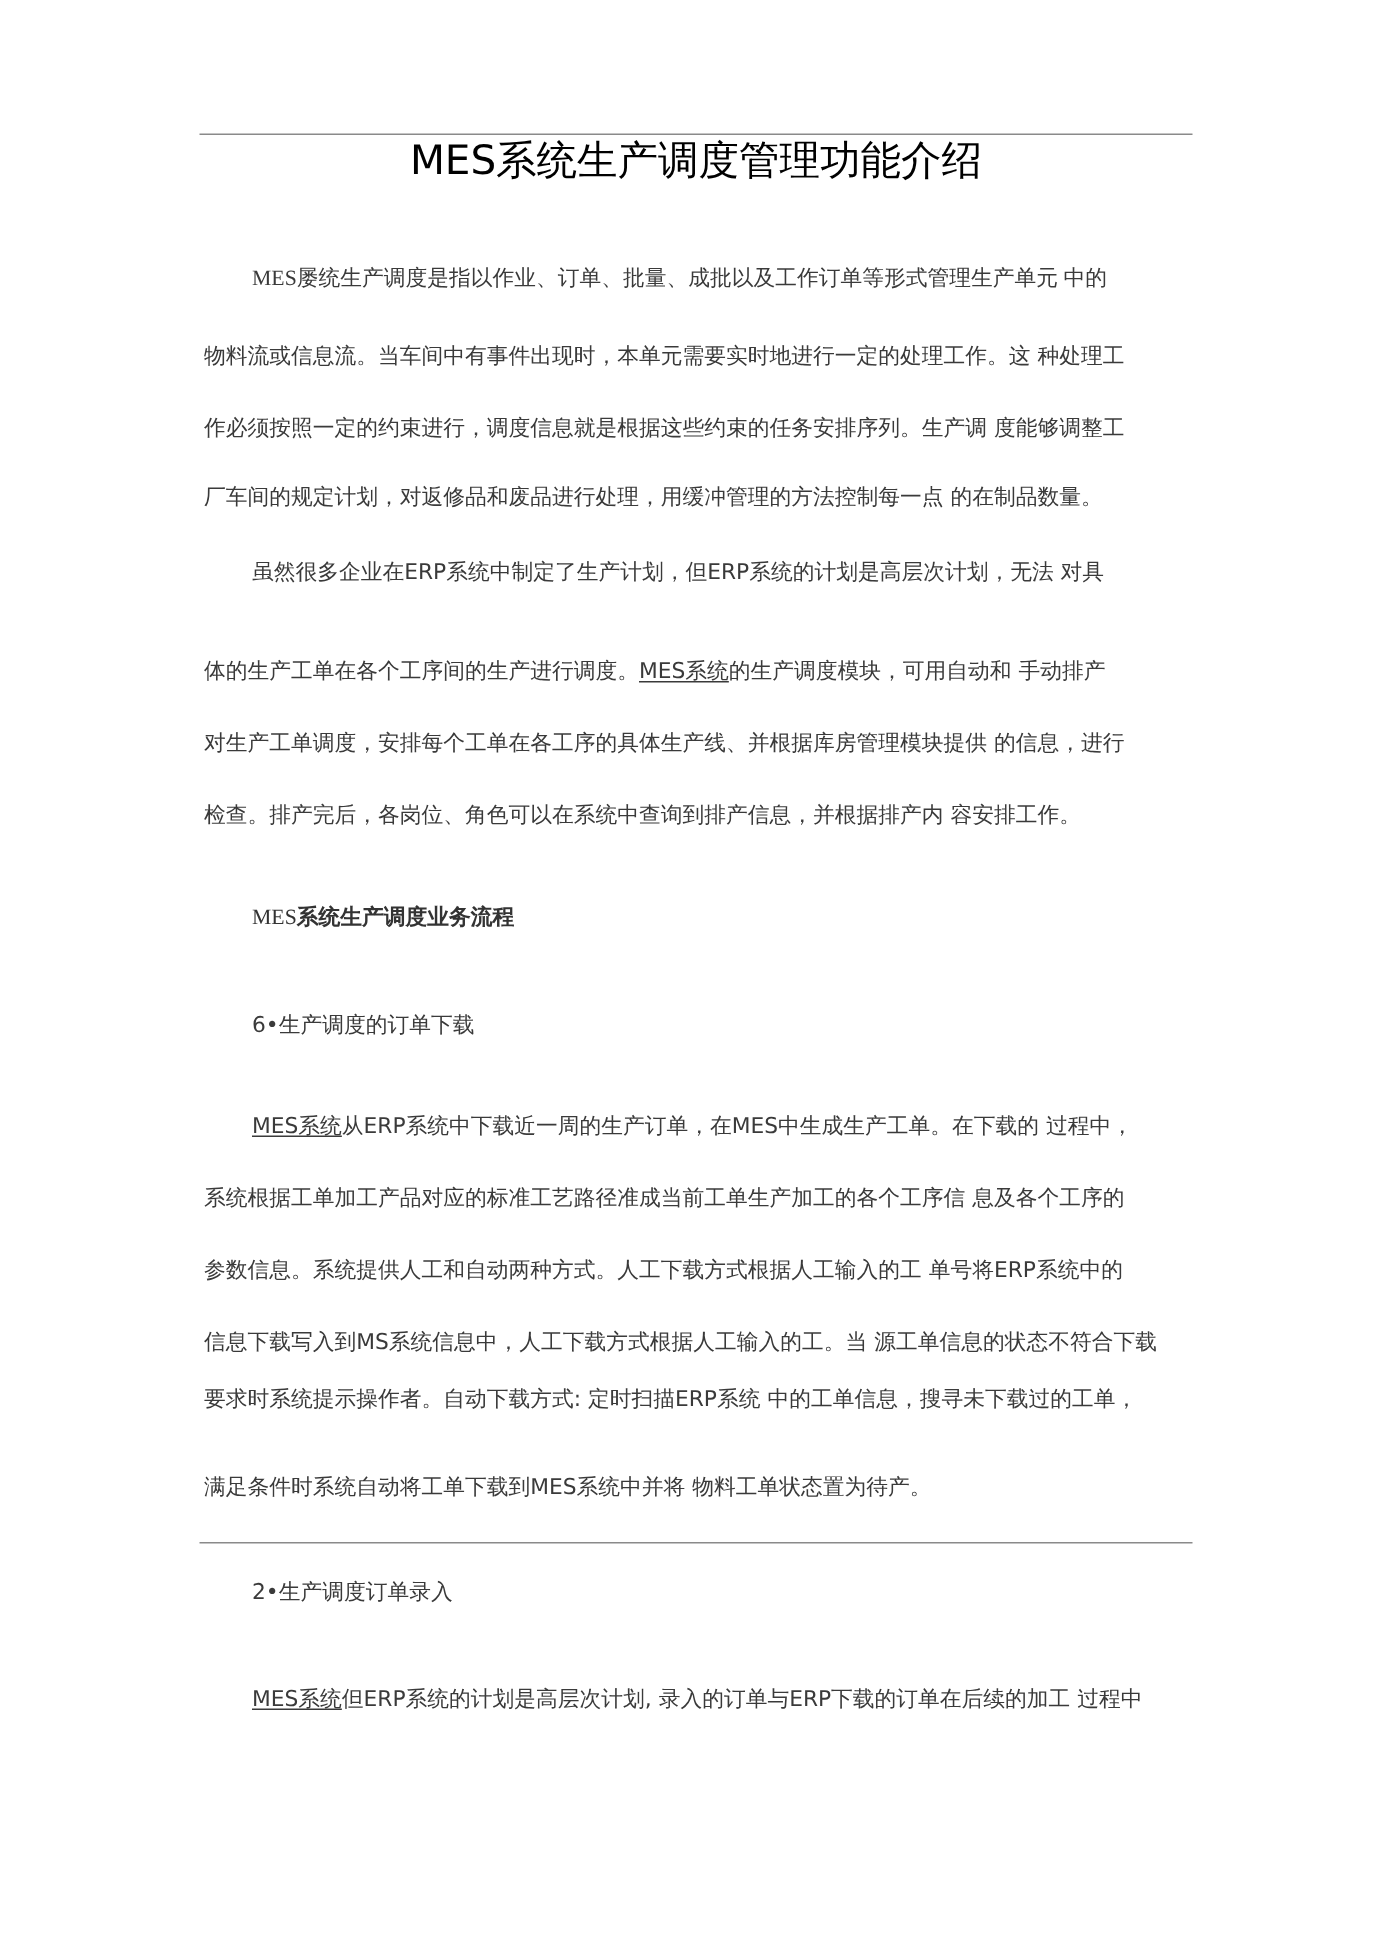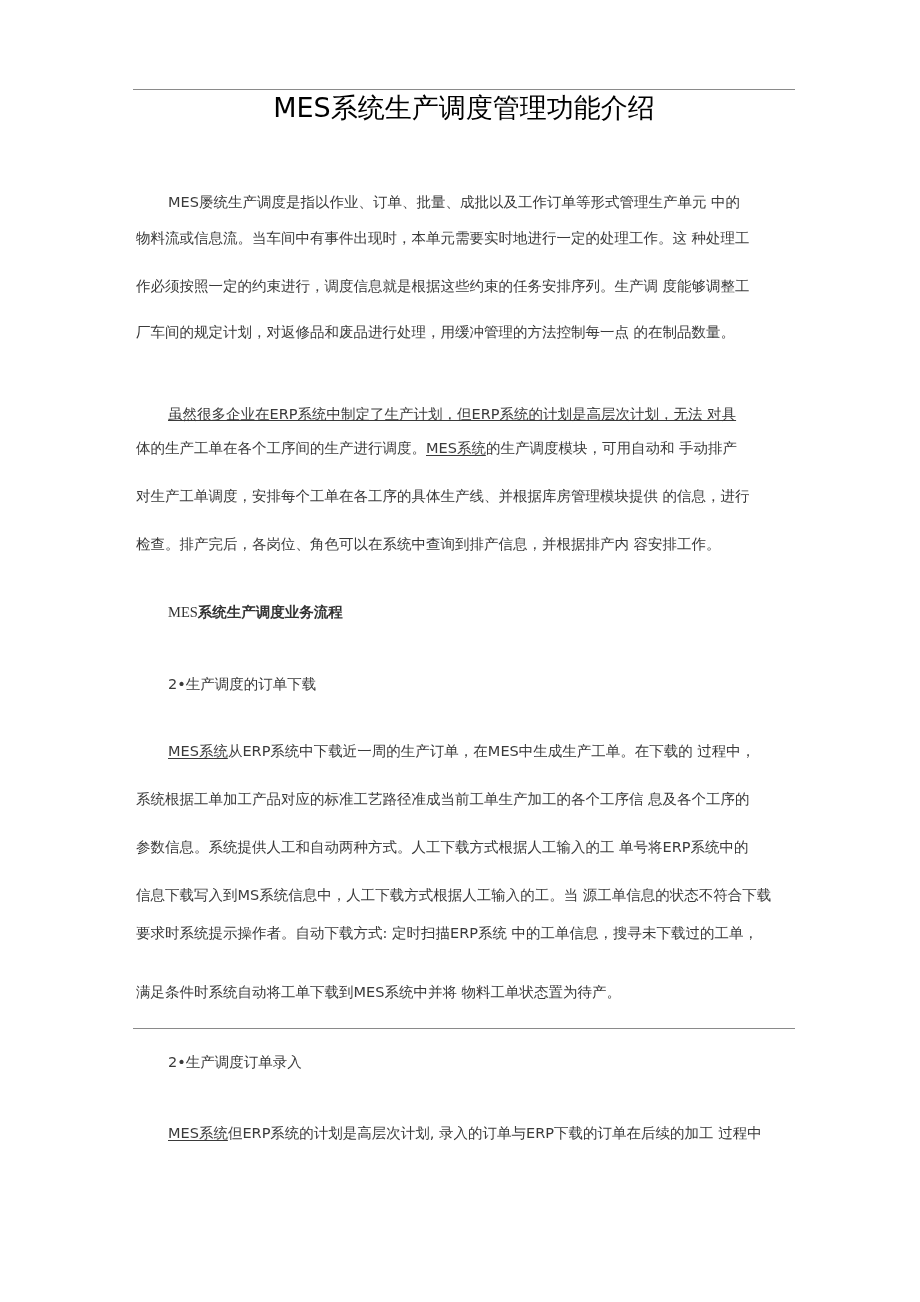--- a/index.html
+++ b/index.html
@@ -26,37 +26,37 @@
     .heading .it { font-family: "Liberation Serif", "DejaVu Serif", serif; font-weight: normal; }
     .link { text-decoration: underline; text-underline-offset: 2px; }
   </style>
 </head>
 <body>
 
 <div class="rule" style="top:89px;"></div>
 
 <div class="title">MES系统生产调度管理功能介绍</div>
 
-<div class="line indent" style="top:192px;">MES屡统生产调度是指以作业、订单、批量、成批以及工作订单等形式管理生产单元  中的</div>
+<div class="line indent" style="top:176px;font-family:Liberation Serif, serif;">MES屡统生产调度是指以作业、订单、批量、成批以及工作订单等形式管理生产单元  中的</div>
 <div class="line" style="top:228px;">物料流或信息流。当车间中有事件出现时，本单元需要实时地进行一定的处理工作。这  种处理工</div>
 <div class="line" style="top:276px;">作必须按照一定的约束进行，调度信息就是根据这些约束的任务安排序列。生产调  度能够调整工</div>
 <div class="line" style="top:322px;">厂车间的规定计划，对返修品和废品进行处理，用缓冲管理的方法控制每一点  的在制品数量。</div>
 
-<div class="line indent" style="top:404px;text-decoration:underline;">虽然很多企业在ERP系统中制定了生产计划，但ERP系统的计划是高层次计划，无法  对具</div>
+<div class="line indent" style="top:372px;">虽然很多企业在ERP系统中制定了生产计划，但ERP系统的计划是高层次计划，无法  对具</div>
 <div class="line" style="top:438px;">
   <span>体的生产工单在各个工序间的生产进行调度。</span><span class="link">MES系统</span><span>的生产调度模块，可用自动和  手动排产</span>
 </div>
 <div class="line" style="top:486px;">对生产工单调度，安排每个工单在各工序的具体生产线、并根据库房管理模块提供  的信息，进行</div>
 <div class="line" style="top:534px;">检查。排产完后，各岗位、角色可以在系统中查询到排产信息，并根据排产内  容安排工作。</div>
 
 <div class="line indent heading" style="top:602px;">
   <span class="it">MES</span><span>系统生产调度业务流程</span>
 </div>
 
-<div class="line indent" style="top:674px;">2•生产调度的订单下载</div>
+<div class="line indent" style="top:674px;">6•生产调度的订单下载</div>
 <div class="line indent" style="top:741px;">
   <span class="link">MES系统</span><span>从ERP系统中下载近一周的生产订单，在MES中生成生产工单。在下载的    过程中，</span>
 </div>
 <div class="line" style="top:789px;">系统根据工单加工产品对应的标准工艺路径准成当前工单生产加工的各个工序信  息及各个工序的</div>
 <div class="line" style="top:837px;">参数信息。系统提供人工和自动两种方式。人工下载方式根据人工输入的工  单号将ERP系统中的</div>
 <div class="line" style="top:885px;">信息下载写入到MS系统信息中，人工下载方式根据人工输入的工。当  源工单信息的状态不符合下载</div>
 <div class="line" style="top:923px;">要求时系统提示操作者。自动下载方式: 定时扫描ERP系统  中的工单信息，搜寻未下载过的工单，</div>
 <div class="line" style="top:982px;">满足条件时系统自动将工单下载到MES系统中并将  物料工单状态置为待产。</div>
 
 <div class="rule" style="top:1028px;"></div>

